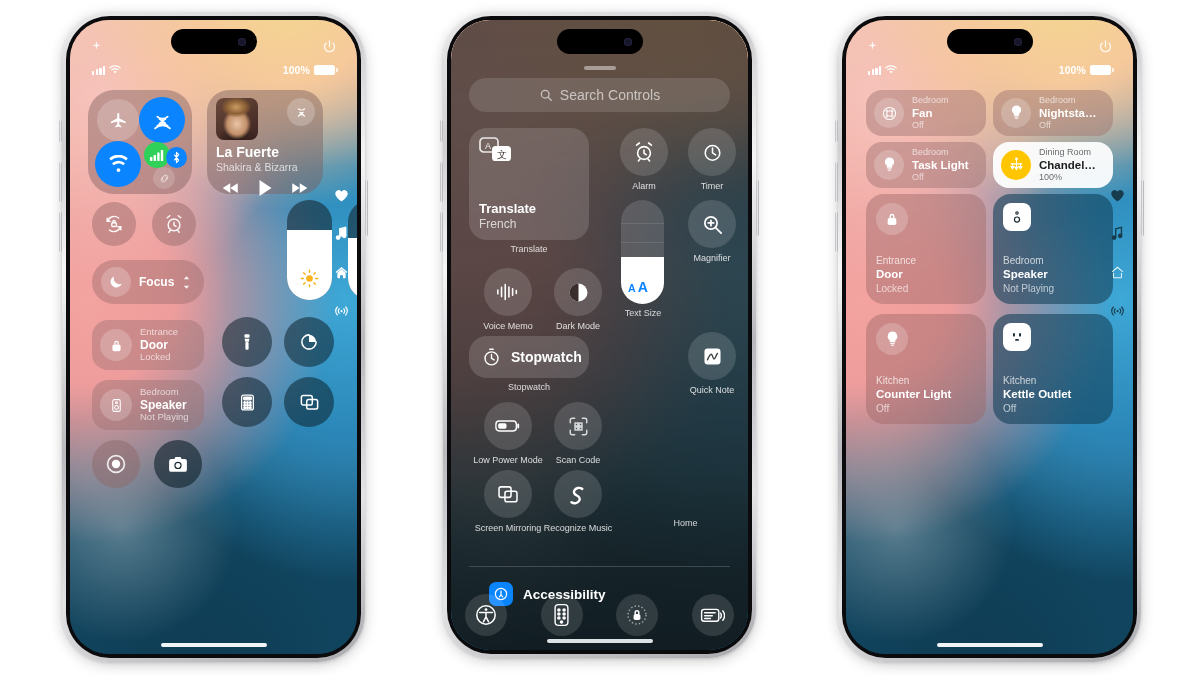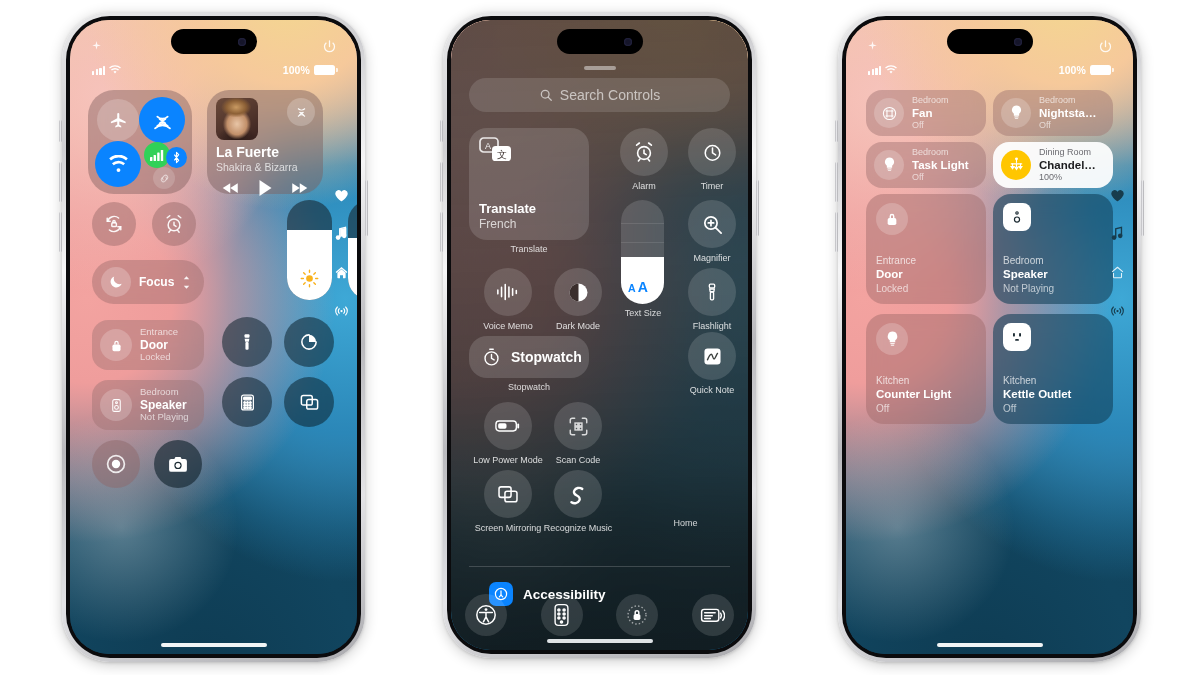--- a/index.html
+++ b/index.html
@@ -620,30 +620,20 @@
         </div>
         <div class="g-item" style="left:74px;top:148px;width:70px;">
           <div class="g-round">
             <svg width="25" height="25" viewBox="0 0 24 24">
                 <circle cx="12" cy="12" r="8.6" fill="#fff"></circle>
                 <path d="M12 3.4a8.6 8.6 0 000 17.2V3.4z" fill="#3b2f2d"></path>
               </svg>
           </div>
           <div class="g-lab">Dark Mode</div>
         </div>
-        <div class="g-item" style="left:208px;top:148px;width:70px;">
-          <div class="g-round">
-            <svg width="20" height="22" viewBox="0 0 24 24" fill="none" stroke="#fff" stroke-width="1.6">
-                <rect x="8.8" y="2.6" width="6.4" height="4.4" rx="1.2"></rect>
-                <path d="M9.2 8.4h5.6l-.6 3.2H9.8z"></path>
-                <rect x="10.1" y="12" width="3.8" height="9.4" rx="1.3"></rect>
-              </svg>
-          </div>
-          <div class="g-lab">Flashlight</div>
-        </div>
 
         <div class="g-wide" style="left:0;top:216px;width:120px;">
           <span>
             <svg width="21" height="21" viewBox="0 0 24 24" fill="none" stroke="#fff" stroke-width="1.6" stroke-linecap="round">
                 <circle cx="12" cy="13" r="7.4"></circle>
                 <path d="M12 8.4V13l3 1.8"></path>
                 <path d="M10 2.6h4"></path>
               </svg>
           </span>
           <span class="wl">Stopwatch</span>

